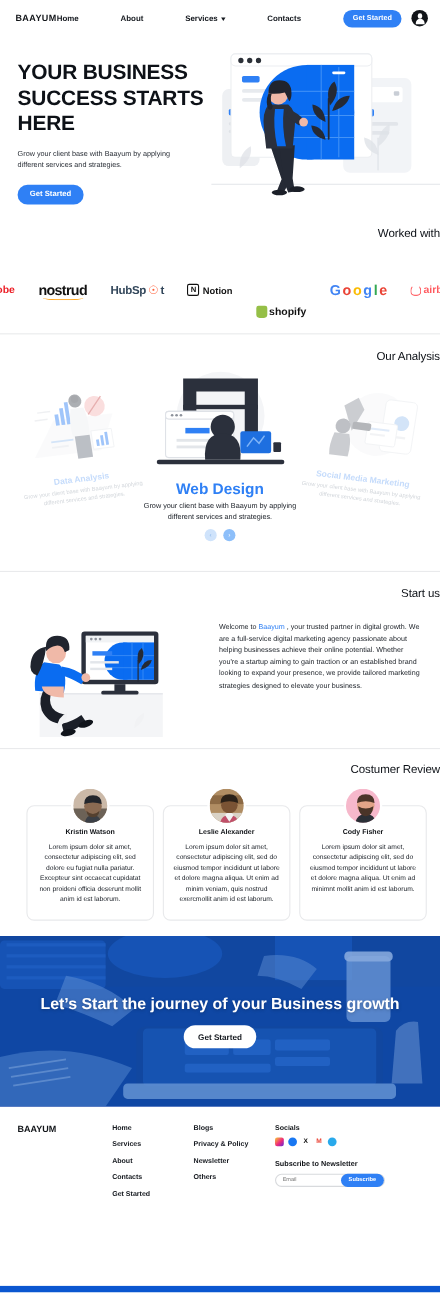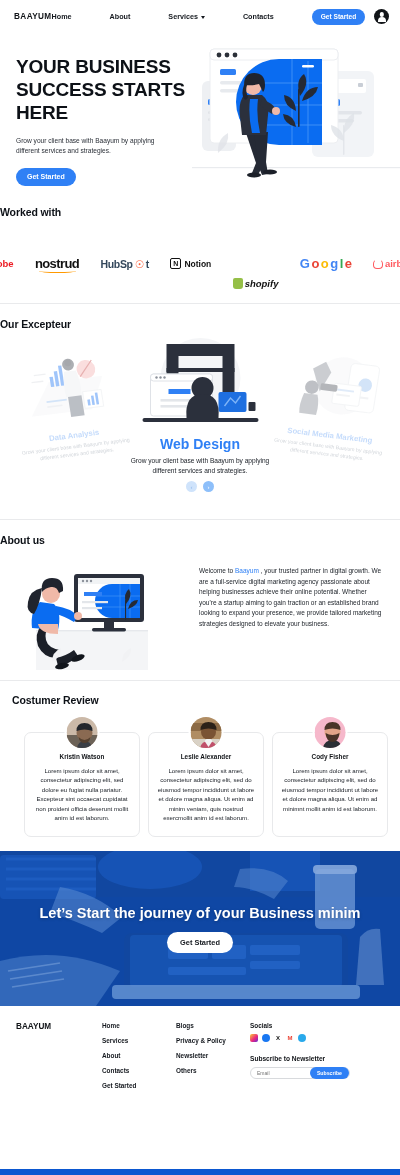--- a/index.html
+++ b/index.html
@@ -33,34 +33,34 @@
   .hero{display:flex;padding:14px 0 0 0;position:relative;height:165px;}
   .hero-left{width:190px;padding-left:16px;padding-top:8px;}
   .hero-h1{font-size:19px;line-height:1.22;font-weight:bold;letter-spacing:-.2px;color:#0d1117;}
   .hero-sub{font-size:6.6px;line-height:1.55;color:#2b3038;margin-top:11px;width:160px;}
   .hero-cta{margin-top:12px;display:inline-block;background:#2f80f5;color:#fff;font-size:7px;
             font-weight:bold;border-radius:20px;padding:5.5px 11px;border:none;}
   .hero-art{position:absolute;right:0;top:8px;width:208px;height:150px;}
 
   
   .worked{padding-top:8px;}
-  .sec-title{text-align:left;font-size:10.5px;font-weight:bold;color:#0d1117;letter-spacing:-.1px;}
+  .sec-title{text-align:right;font-size:10.5px;font-weight:normal;color:#0d1117;letter-spacing:-.1px;}
   .logos{display:flex;align-items:center;justify-content:space-between;
          margin-top:20px;padding:0 0;width:430px;margin-left:-16px;}
   .logo{font-size:10px;font-weight:bold;white-space:nowrap;display:flex;align-items:center;gap:2px;}
   .l-adobe{color:#ec1c24;font-size:9.5px;font-weight:bold;}
   .l-amazon{color:#111;font-size:13px;font-weight:bold;letter-spacing:-.6px;position:relative;}
   .l-amazon .smile{position:absolute;left:4px;right:3px;bottom:-2px;height:4px;
      border-bottom:1.6px solid #ff9900;border-radius:0 0 50% 50%;}
   .l-hub{color:#33475b;font-size:10.5px;font-weight:bold;letter-spacing:-.3px;}
   .l-hub .sprk{color:#ff5c35;}
   .l-notion{display:flex;align-items:center;gap:3px;color:#111;font-size:8.5px;}
   .n-box{width:11px;height:11px;border:1.3px solid #111;border-radius:2px;display:flex;
     align-items:center;justify-content:center;font-size:7px;font-weight:bold;}
-  .l-shopify{display:flex;align-items:center;gap:2px;color:#111;font-size:9.5px;font-style:italic;font-weight:bold;margin-top:40px;}
+  .l-shopify{display:flex;align-items:center;gap:2px;color:#111;font-size:9.5px;font-weight:bold;margin-top:40px;}
   .s-bag{width:10px;height:11px;background:#95bf47;border-radius:2px 2px 3px 3px;}
   .l-google{font-size:13px;font-weight:bold;letter-spacing:-.5px;}
   .l-google i{font-style:normal;}
   .l-airbnb{display:flex;align-items:center;gap:2px;color:#ff5a5f;font-size:9.5px;}
   .ab-mark{width:10px;height:10px;border:1.4px solid #ff5a5f;border-radius:50% 50% 40% 40%;
            border-top-color:transparent;transform:rotate(0deg);}
 
   .divider{height:1px;background:#e9eaec;width:100%;}
 
   
@@ -257,21 +257,21 @@
         <span class="ab-mark"></span>
         <span>airbnb</span>
       </div>
     </div>
   </div>
 
   <div style="height:14px"></div>
   <div class="divider"></div>
 
   <div class="services">
-    <div class="sec-title">Our Excepteur</div>
+    <div class="sec-title">Our Analysis</div>
     <div class="carousel">
 
       <div class="svc-card svc-side svc-left">
         <div class="svc-art">
           <svg viewBox="0 0 120 90" width="118" height="90">
             <path d="M14 74 L40 36 L104 36 L86 74z" fill="#f4f5f7"></path>
             <rect x="34" y="58" width="24" height="2" fill="#9fc4f0"></rect>
             <rect x="34" y="64" width="18" height="2" fill="#dfe2e7"></rect>
             <g>
                 <rect x="42" y="30" width="4" height="12" fill="#2f80f5"></rect>
@@ -345,21 +345,21 @@
       <div class="dots">
         <button class="dot-btn prev">‹</button>
         <button class="dot-btn active">›</button>
       </div>
     </div>
   </div>
 
   <div class="divider"></div>
 
   <div class="about">
-    <div class="sec-title">About us</div>
+    <div class="sec-title">Start us</div>
     <div class="about-row">
       <div class="about-art">
         <svg viewBox="0 0 195 115" width="195" height="115">
           <rect x="36" y="72" width="112" height="40" fill="#f4f5f7"></rect>
           <rect x="36" y="72" width="112" height="1.4" fill="#e6e8ec"></rect>
           <rect x="74" y="16" width="70" height="48" rx="3" fill="#2b303c"></rect>
           <rect x="78" y="20" width="62" height="40" fill="#fff"></rect>
           <rect x="78" y="20" width="62" height="6" fill="#f1f3f5"></rect>
           <circle cx="83" cy="23" r="1.2" fill="#8d929b"></circle>
             <circle cx="87" cy="23" r="1.2" fill="#8d929b"></circle>
@@ -496,21 +496,21 @@
         <g stroke="#c2d7f1" stroke-width="1.6" opacity=".6">
           <line x1="8" y1="120" x2="60" y2="112"></line>
             <line x1="10" y1="128" x2="62" y2="120"></line>
           <line x1="12" y1="136" x2="64" y2="128"></line>
         </g>
         <path d="M360 86 q8 -10 20 -8 l4 56 l-28 0z" fill="#b9cfee" opacity=".5"></path>
         <rect x="0" y="0" width="400" height="155" fill="#1153b8" opacity=".42"></rect>
       </svg>
     </div>
     <div class="cta-inner">
-      <div class="cta-h">Let’s Start the journey of your Business minim</div>
+      <div class="cta-h">Let’s Start the journey of your Business growth</div>
       <button class="cta-btn">Get Started</button>
     </div>
   </div>
 
   <div class="footer">
     <div class="f-brand">BAAYUM</div>
 
     <div class="f-col">
       <div class="f-item">Home</div>
       <div class="f-item">Services</div>

